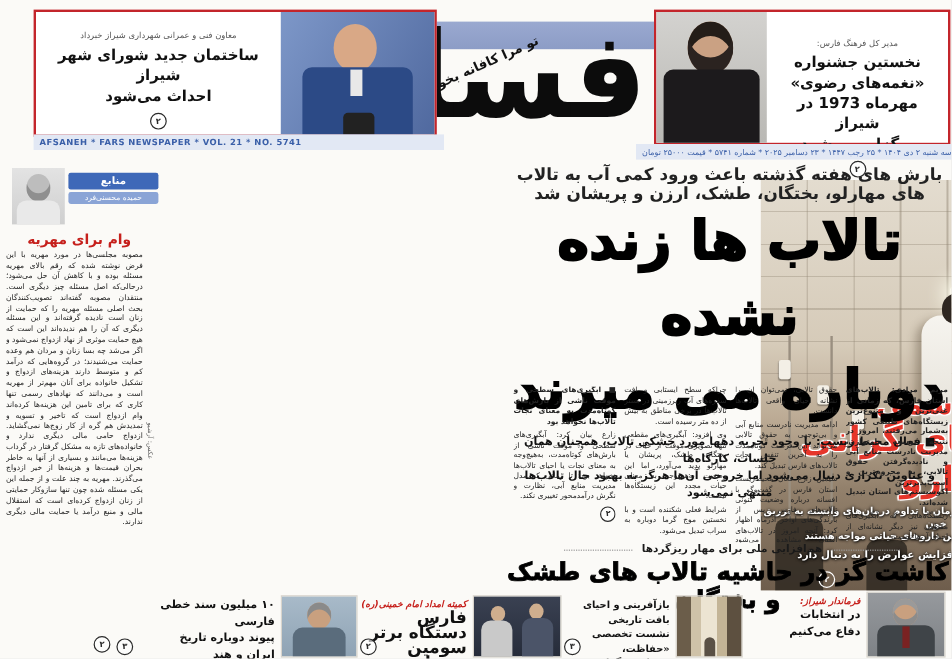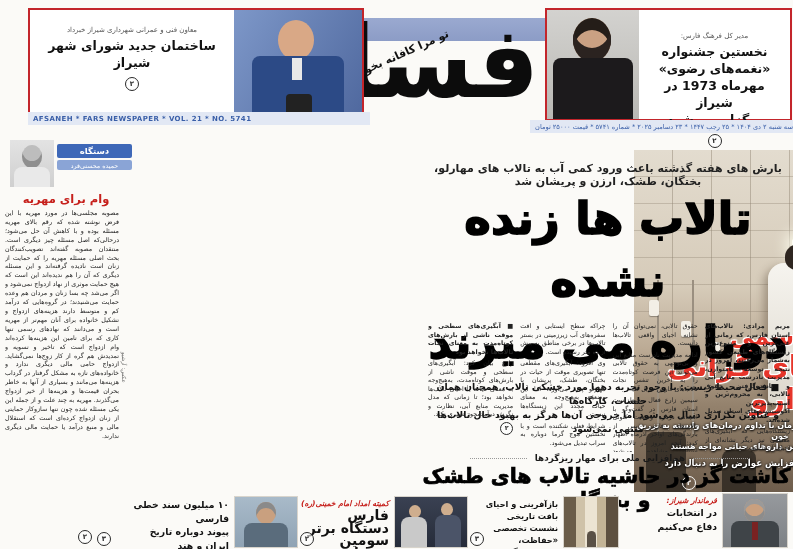--- a/index.html
+++ b/index.html
@@ -58,21 +58,21 @@
   .ov-t1{color:#e6352a;font-size:24px;font-weight:bold;line-height:26px;
      text-shadow:-1px -1px 0 #fff,1px -1px 0 #fff,-1px 1px 0 #fff,1px 1px 0 #fff,0 0 3px #fff;}
   .ov-t2{color:#e6352a;font-size:29px;font-weight:bold;line-height:33px;
      text-shadow:-1px -1px 0 #fff,1px -1px 0 #fff,-1px 1px 0 #fff,1px 1px 0 #fff,0 0 3px #fff;}
   .ov-s{color:#fff;font-size:8px;font-weight:bold;line-height:10.5px;text-shadow:0 1px 2px #000,0 0 3px #000;}
   .ov-s3{margin-top:5px;font-size:8.6px;}
   .ov-pnum{position:absolute;left:48px;bottom:2px;border-color:#fff;color:#fff;background:transparent;}
   .credit{left:121px;top:352px;writing-mode:vertical-rl;font-size:5.6px;color:#666;}
   
   .art{left:428px;top:138px;width:360px;text-align:center;}
-  .art-kicker{font-size:11px;font-weight:bold;color:#222;margin-top:24px;}
+  .art-kicker{font-size:14px;font-weight:bold;color:#222;}
   .art-h1{font-size:45px;font-weight:bold;line-height:62px;color:#000;-webkit-text-stroke:1.6px #000;letter-spacing:-1px;}
   .art-sub{font-size:9.3px;font-weight:bold;line-height:14px;color:#111;margin-top:6px;}
   .cols{left:428px;top:322px;width:362px;height:130px;display:flex;gap:7px;direction:rtl;overflow:hidden;text-align:justify;}
   .col{flex:1;font-size:6.3px;line-height:8.5px;color:#222;overflow:hidden;}
   .col p{margin:0 0 3px;}
   .col .lead{font-weight:bold;}
   .col .boldp{font-weight:bold;}
   .col .pnum{width:11px;height:11px;font-size:6.5px;}
   
   .sec-over{left:470px;top:453px;width:280px;display:flex;align-items:center;gap:8px;}
@@ -112,20 +112,21 @@
   <div class="abs redbox tlbox">
     <div class="photo ph-tl">
       <div class="head" style="left:44px;top:10px;width:36px;height:40px;background:#d9a886;"></div>
       <div class="torso" style="left:18px;top:46px;width:92px;height:56px;background:#2c4a86;"></div>
       <div class="abs" style="left:58px;top:48px;width:10px;height:22px;background:#e8e8e8;"></div>
       <div class="abs" style="left:52px;top:84px;width:26px;height:18px;background:#222;border-radius:4px 4px 0 0;"></div>
     </div>
     <div class="teasertext">
       <div class="kicker-sm">معاون فنی و عمرانی شهرداری شیراز خبرداد</div>
       <div class="teaser-title">ساختمان جدید شورای شهر شیراز</div>
+      <div class="teaser-title" style="margin-top:0;">احداث می‌شود</div>
       <span class="pnum">۲</span>
     </div>
   </div>
 
   <div class="abs redbox trbox">
     <div class="teasertext">
       <div class="kicker-sm" style="margin-top:16px;">مدیر کل فرهنگ فارس:</div>
       <div class="teaser-title">نخستین جشنواره «نغمه‌های رضوی»</div>
       <div class="teaser-title" style="margin-top:0;">مهرماه 1973 در شیراز</div>
       <div class="teaser-title" style="margin-top:0;">برگزار می شود</div>
@@ -139,21 +140,21 @@
 
   <div class="abs infobar en">AFSANEH * FARS NEWSPAPER * VOL. 21 * NO. 5741</div>
   <div class="abs infobar fa">سه شنبه ۲ دی ۱۴۰۴ * ۲۵ رجب ۱۴۴۷ * ۲۳ دسامبر ۲۰۲۵ * شماره ۵۷۴۱ * قیمت ۲۵۰۰۰ تومان</div>
 
   <div class="abs sb-head">
     <div class="sb-photo photo">
       <div class="head" style="left:12px;top:5px;width:20px;height:23px;background:#bdbdbd;box-shadow:inset 0 -7px 0 #8f8f8f;"></div>
       <div class="torso" style="left:4px;top:27px;width:36px;height:20px;background:#e9e9e9;"></div>
     </div>
     <div class="sb-labels">
-      <div class="lab1">دستگاه</div>
+      <div class="lab1">منابع</div>
       <div class="lab2">حمیده محسنی‌فرد</div>
     </div>
   </div>
   <div class="abs sb-title">وام برای مهریه</div>
   <div class="abs sb-body">مصوبه مجلسی‌ها در مورد مهریه با این فرض نوشته شده که رقم بالای مهریه مسئله بوده و با کاهش آن حل می‌شود؛ درحالی‌که اصل مسئله چیز دیگری است. منتقدان مصوبه گفته‌اند تصویب‌کنندگان بحث اصلی مسئله مهریه را که حمایت از زنان است نادیده گرفته‌اند و این مسئله دیگری که آن را هم ندیده‌اند این است که هیچ حمایت موثری از نهاد ازدواج نمی‌شود و اگر می‌شد چه بسا زنان و مردان هم وعده حمایت می‌شنیدند؛ در گروه‌هایی که درآمد کم و متوسط دارند هزینه‌های ازدواج و تشکیل خانواده برای آنان مهم‌تر از مهریه است و می‌دانند که نهادهای رسمی تنها کاری که برای تامین این هزینه‌ها کرده‌اند وام ازدواج است که تاخیر و تسویه و تمدیدش هم گره از کار زوج‌ها نمی‌گشاید. ازدواج حامی مالی دیگری ندارد و خانواده‌های تازه به مشکل گرفتار در گرداب هزینه‌ها می‌مانند و بسیاری از آنها به خاطر بحران قیمت‌ها و هزینه‌ها از خیر ازدواج می‌گذرند. مهریه به چند علت و از جمله این یکی مسئله شده چون تنها سازوکار حمایتی از زنان ازدواج کرده‌ای است که استقلال مالی و منبع درآمد یا حمایت مالی دیگری ندارند.</div>
   <span class="abs pnum sb-pnum">۲</span>
 
   <div class="abs mainphoto photo">
     <div class="ceilgrid"></div>
     <div class="ceillight"></div>

